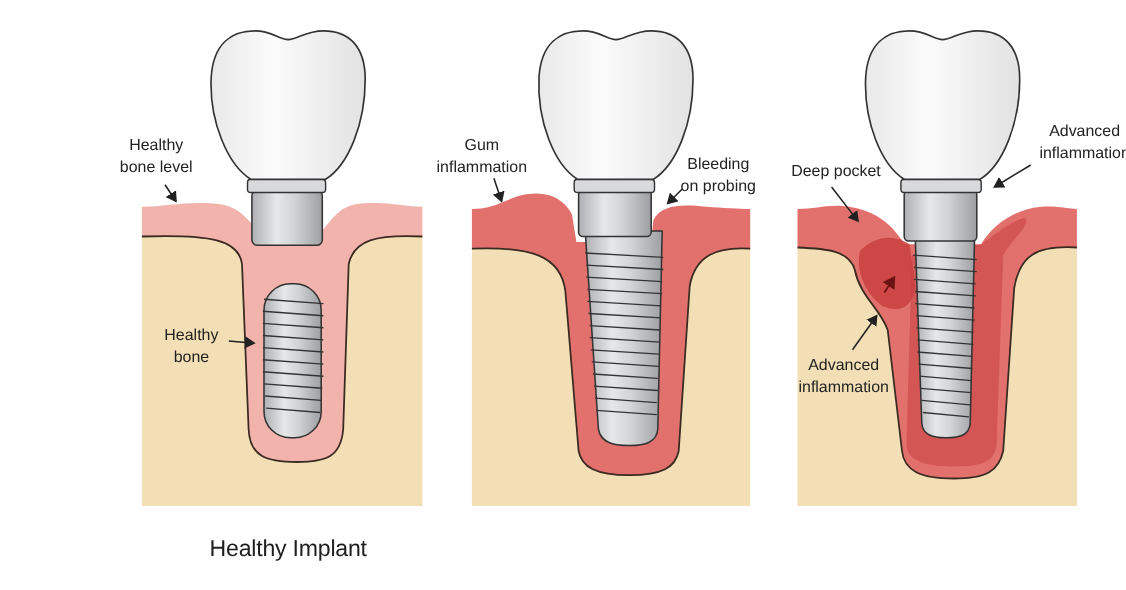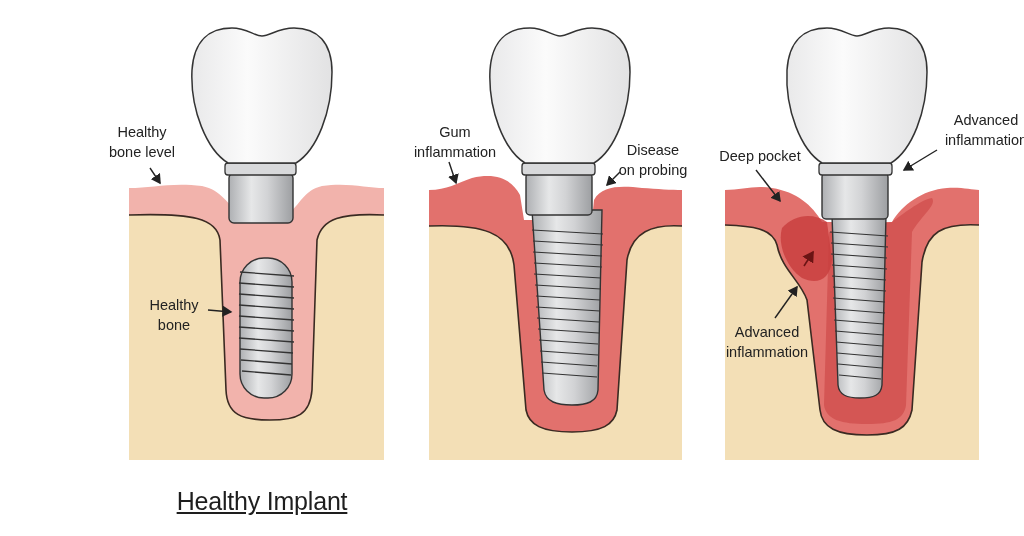--- a/index.html
+++ b/index.html
@@ -1,18 +1,18 @@
 <!DOCTYPE html>
 <html><head>
 <meta charset="utf-8">
 <style>
   html, body { margin: 0; padding: 0; background: #ffffff; }
   body { width: 1024px; height: 536px; position: relative; overflow: hidden; font-family: "Liberation Sans", "DejaVu Sans", sans-serif; }
   .stage { position: absolute; left: 0; top: 0; width: 889px; height: 536px; margin-left: 42px; }
-  .caption { position: absolute; top: 487px; font-size: 25px; color: #1e1e1e; text-align: center; width: 260px; letter-spacing: -0.2px; text-decoration: underline; }
+  .caption { position: absolute; top: 487px; font-size: 21px; color: #1e1e1e; text-align: center; width: 260px; letter-spacing: -0.2px; }
   .label { position: absolute; font-size: 14.5px; color: #222; text-align: center; line-height: 20px; white-space: nowrap; }
 </style>
 </head>
 <body>
 
 <div class="stage">
 <svg width="1024" height="536" viewBox="0 0 1024 536" xmlns="http://www.w3.org/2000/svg">
   <defs>
     <linearGradient id="metalGrad" x1="0" x2="1" y1="0" y2="0">
       <stop offset="0" stop-color="#aeb0b3"></stop>
@@ -134,26 +134,26 @@
 <div class="label" style="left:60px; top:122px; width:80px;">
   <div>Healthy</div>
   <div>bone level</div>
 </div>
 <div class="label" style="left:100px; top:295px; width:64px;">
   <div>Healthy</div>
   <div>bone</div>
 </div>
 
 
-<div class="label" style="left:363px; top:122px; width:100px;">
+<div class="label" style="left:346px; top:122px; width:100px;">
   <div>Gum</div>
   <div>inflammation</div>
 </div>
 <div class="label" style="left:568px; top:140px; width:86px;">
-  <div>Disease</div>
+  <div>Bleeding</div>
   <div>on probing</div>
 </div>
 
 
 <div class="label" style="left:670px; top:146px; width:96px;">
   <div>Deep pocket</div>
 </div>
 <div class="label" style="left:892px; top:110px; width:104px;">
   <div>Advanced</div>
   <div>inflammation</div>

